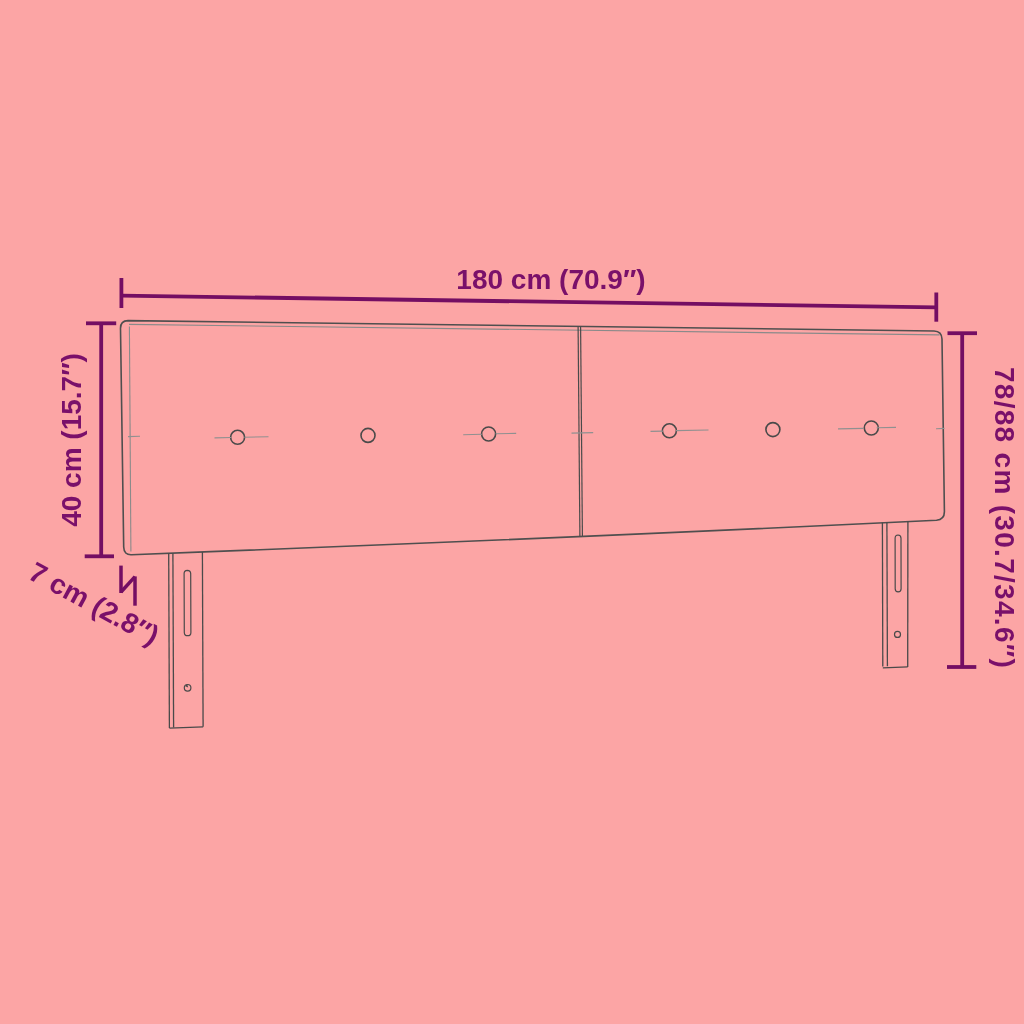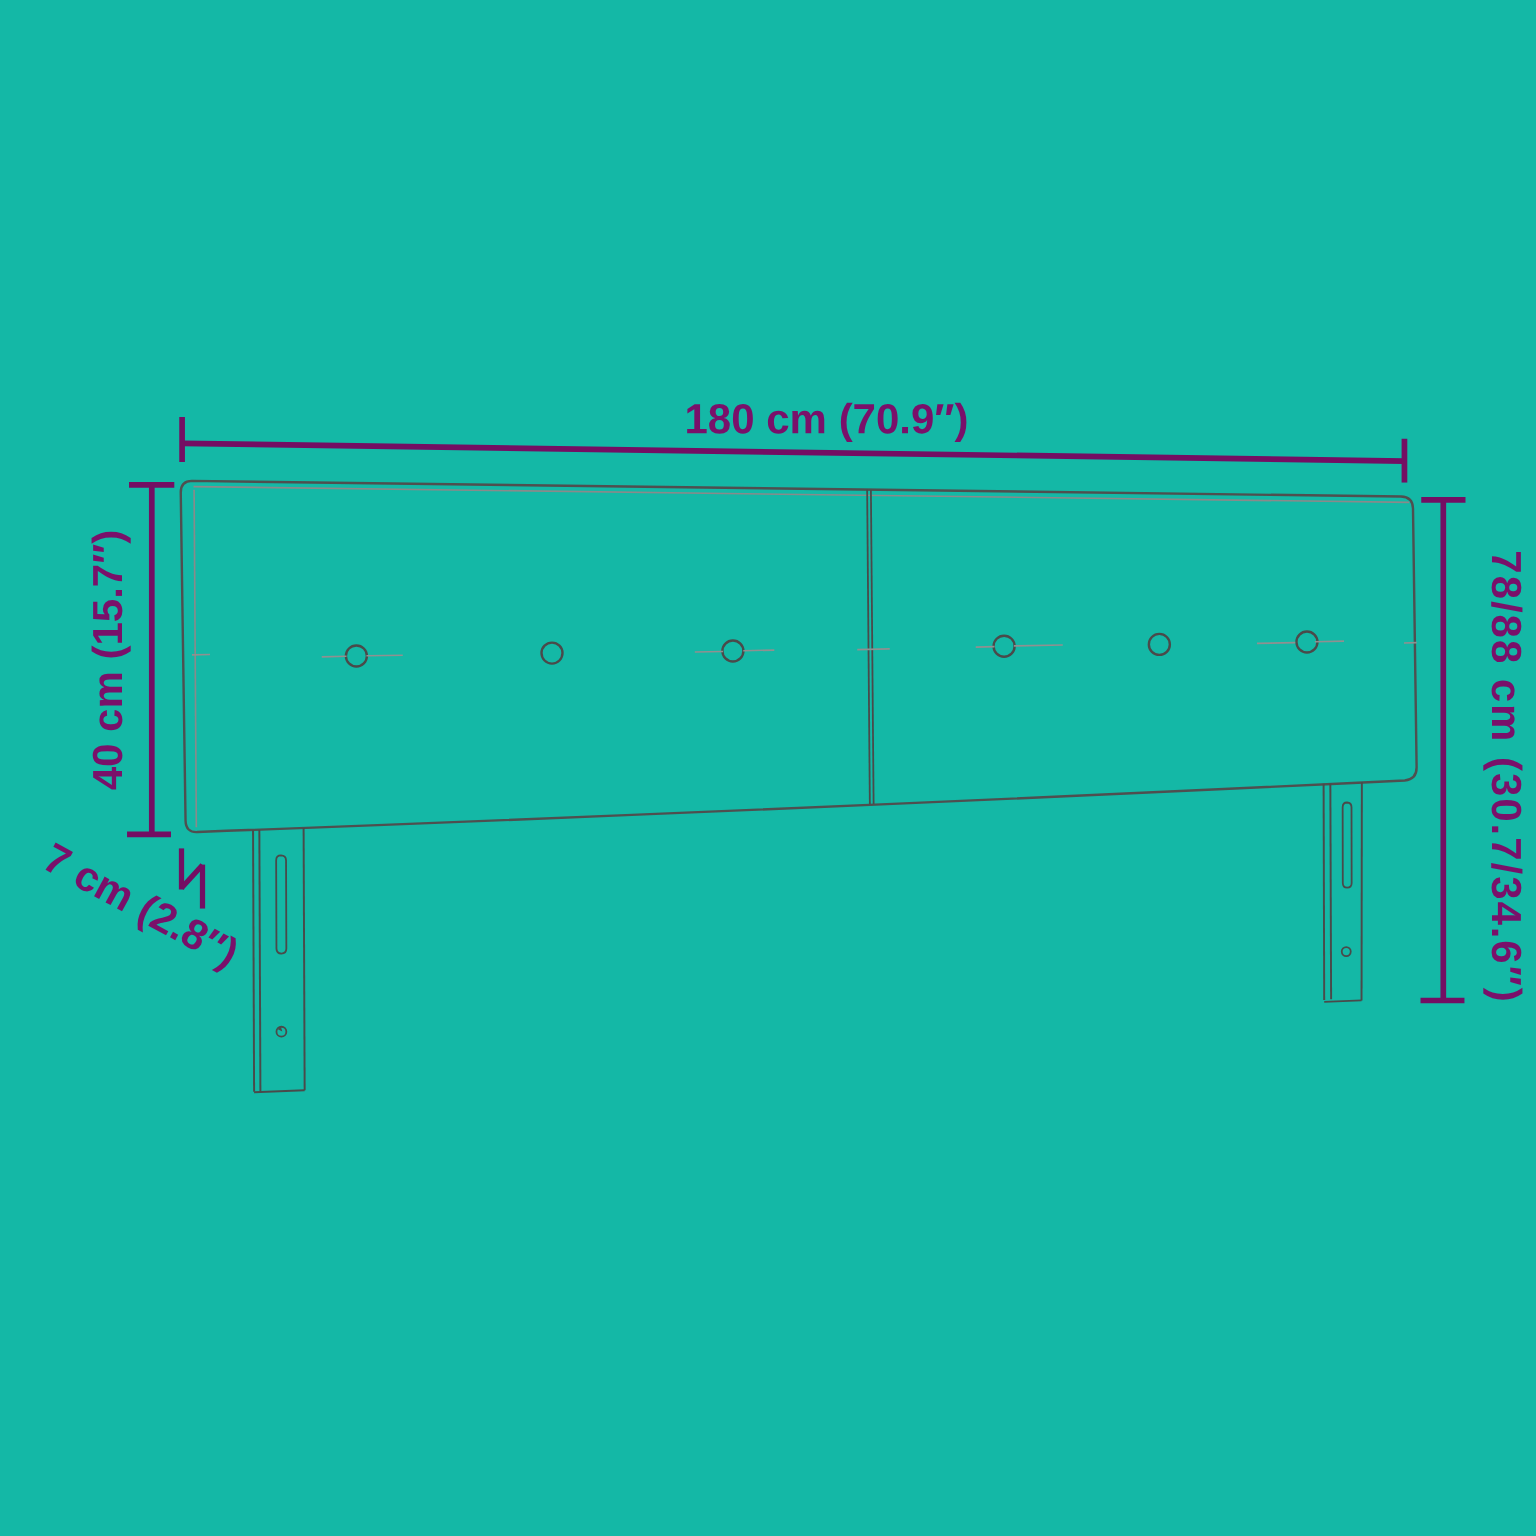--- a/index.html
+++ b/index.html
@@ -1,16 +1,16 @@
 <!DOCTYPE html>
 <html><head>
 <meta charset="utf-8">
 <style>
   html,body{margin:0;padding:0;background:#ffffff;}
-  .page{width:1024px;height:1024px;position:relative;background:#14b8a6;overflow:hidden;}
+  .page{width:1024px;height:1024px;position:relative;background:#fca5a5;overflow:hidden;}
   svg{display:block;}
   text{-webkit-font-smoothing:antialiased;font-family:"Liberation Sans", sans-serif;font-weight:bold;fill:#7A106A;}
 </style>
 </head>
 <body>
 <div class="page">
 <svg width="1024" height="1024" viewBox="0 0 1024 1024">
 
   <g fill="none" stroke="#4f4f4f" stroke-width="1.6">
     <path d="M 128,320.6 L 934,331 Q 941.8,331.3 942,339 L 944.4,511 Q 944.7,519.5 936.5,520.3 Q 560,538.5 131.6,554.7 Q 123.9,555.1 123.7,547.1 L 120.5,328.5 Q 120.4,320.7 128,320.6 Z"></path>

